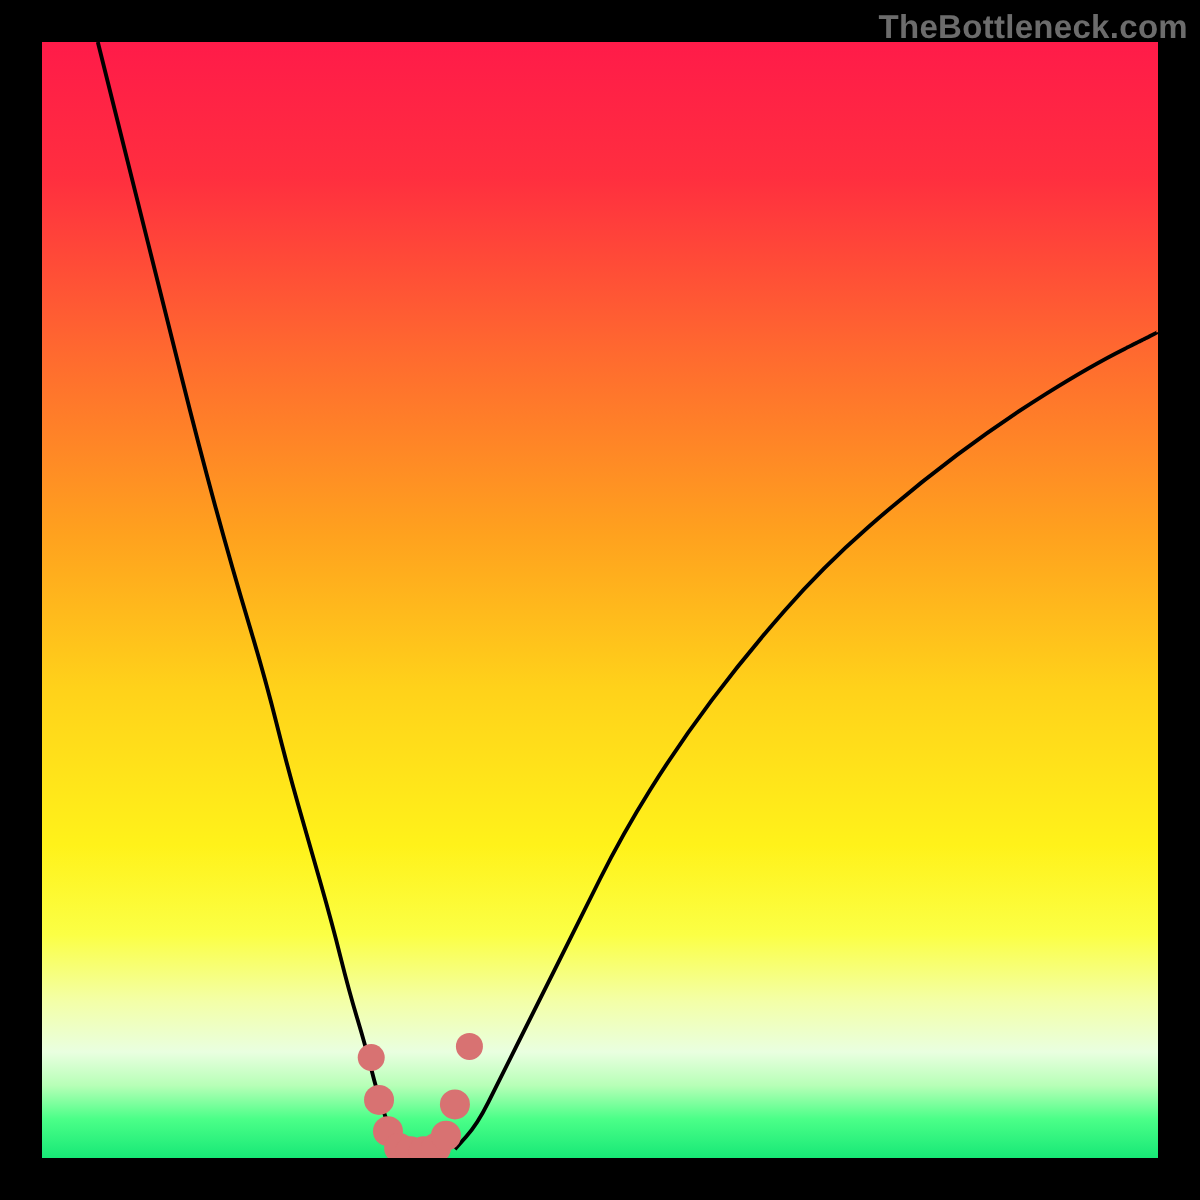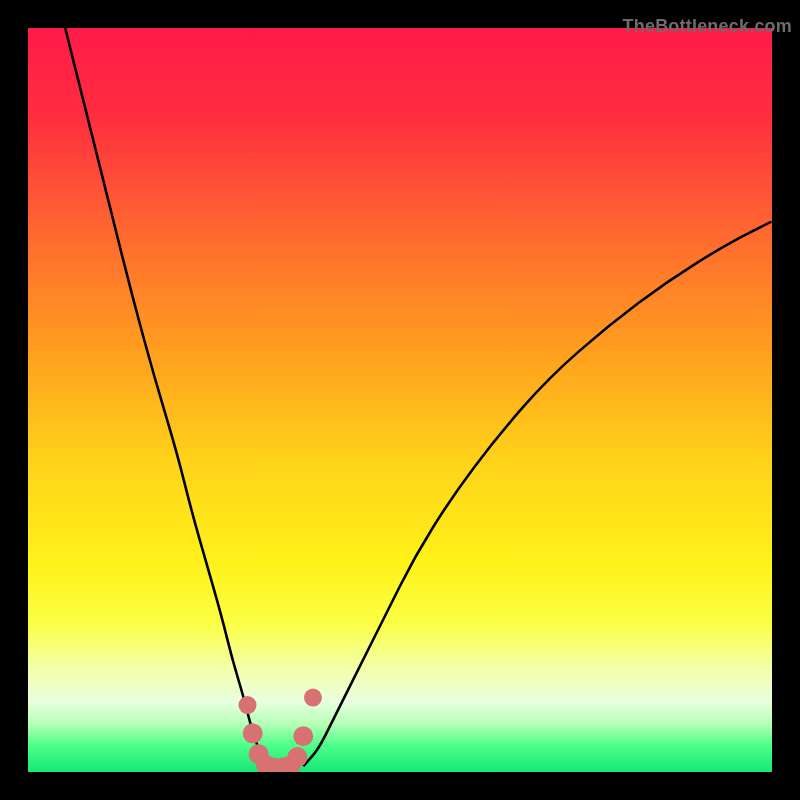--- a/index.html
+++ b/index.html
@@ -25,25 +25,25 @@
     height: 744px;
     overflow: hidden;
   }
   .plot svg {
     display: block;
     width: 744px;
     height: 744px;
   }
   .watermark {
     position: absolute;
-    top: 16px;
+    top: 5px;
     right: 8px;
     color: #6c6c6c;
     font-weight: 600;
-    font-size: 18px;
+    font-size: 22px;
     letter-spacing: 0.2px;
     user-select: none;
   }
 </style>
 </head>
 <body>
 
 <div class="stage">
 
   <div class="plot">

